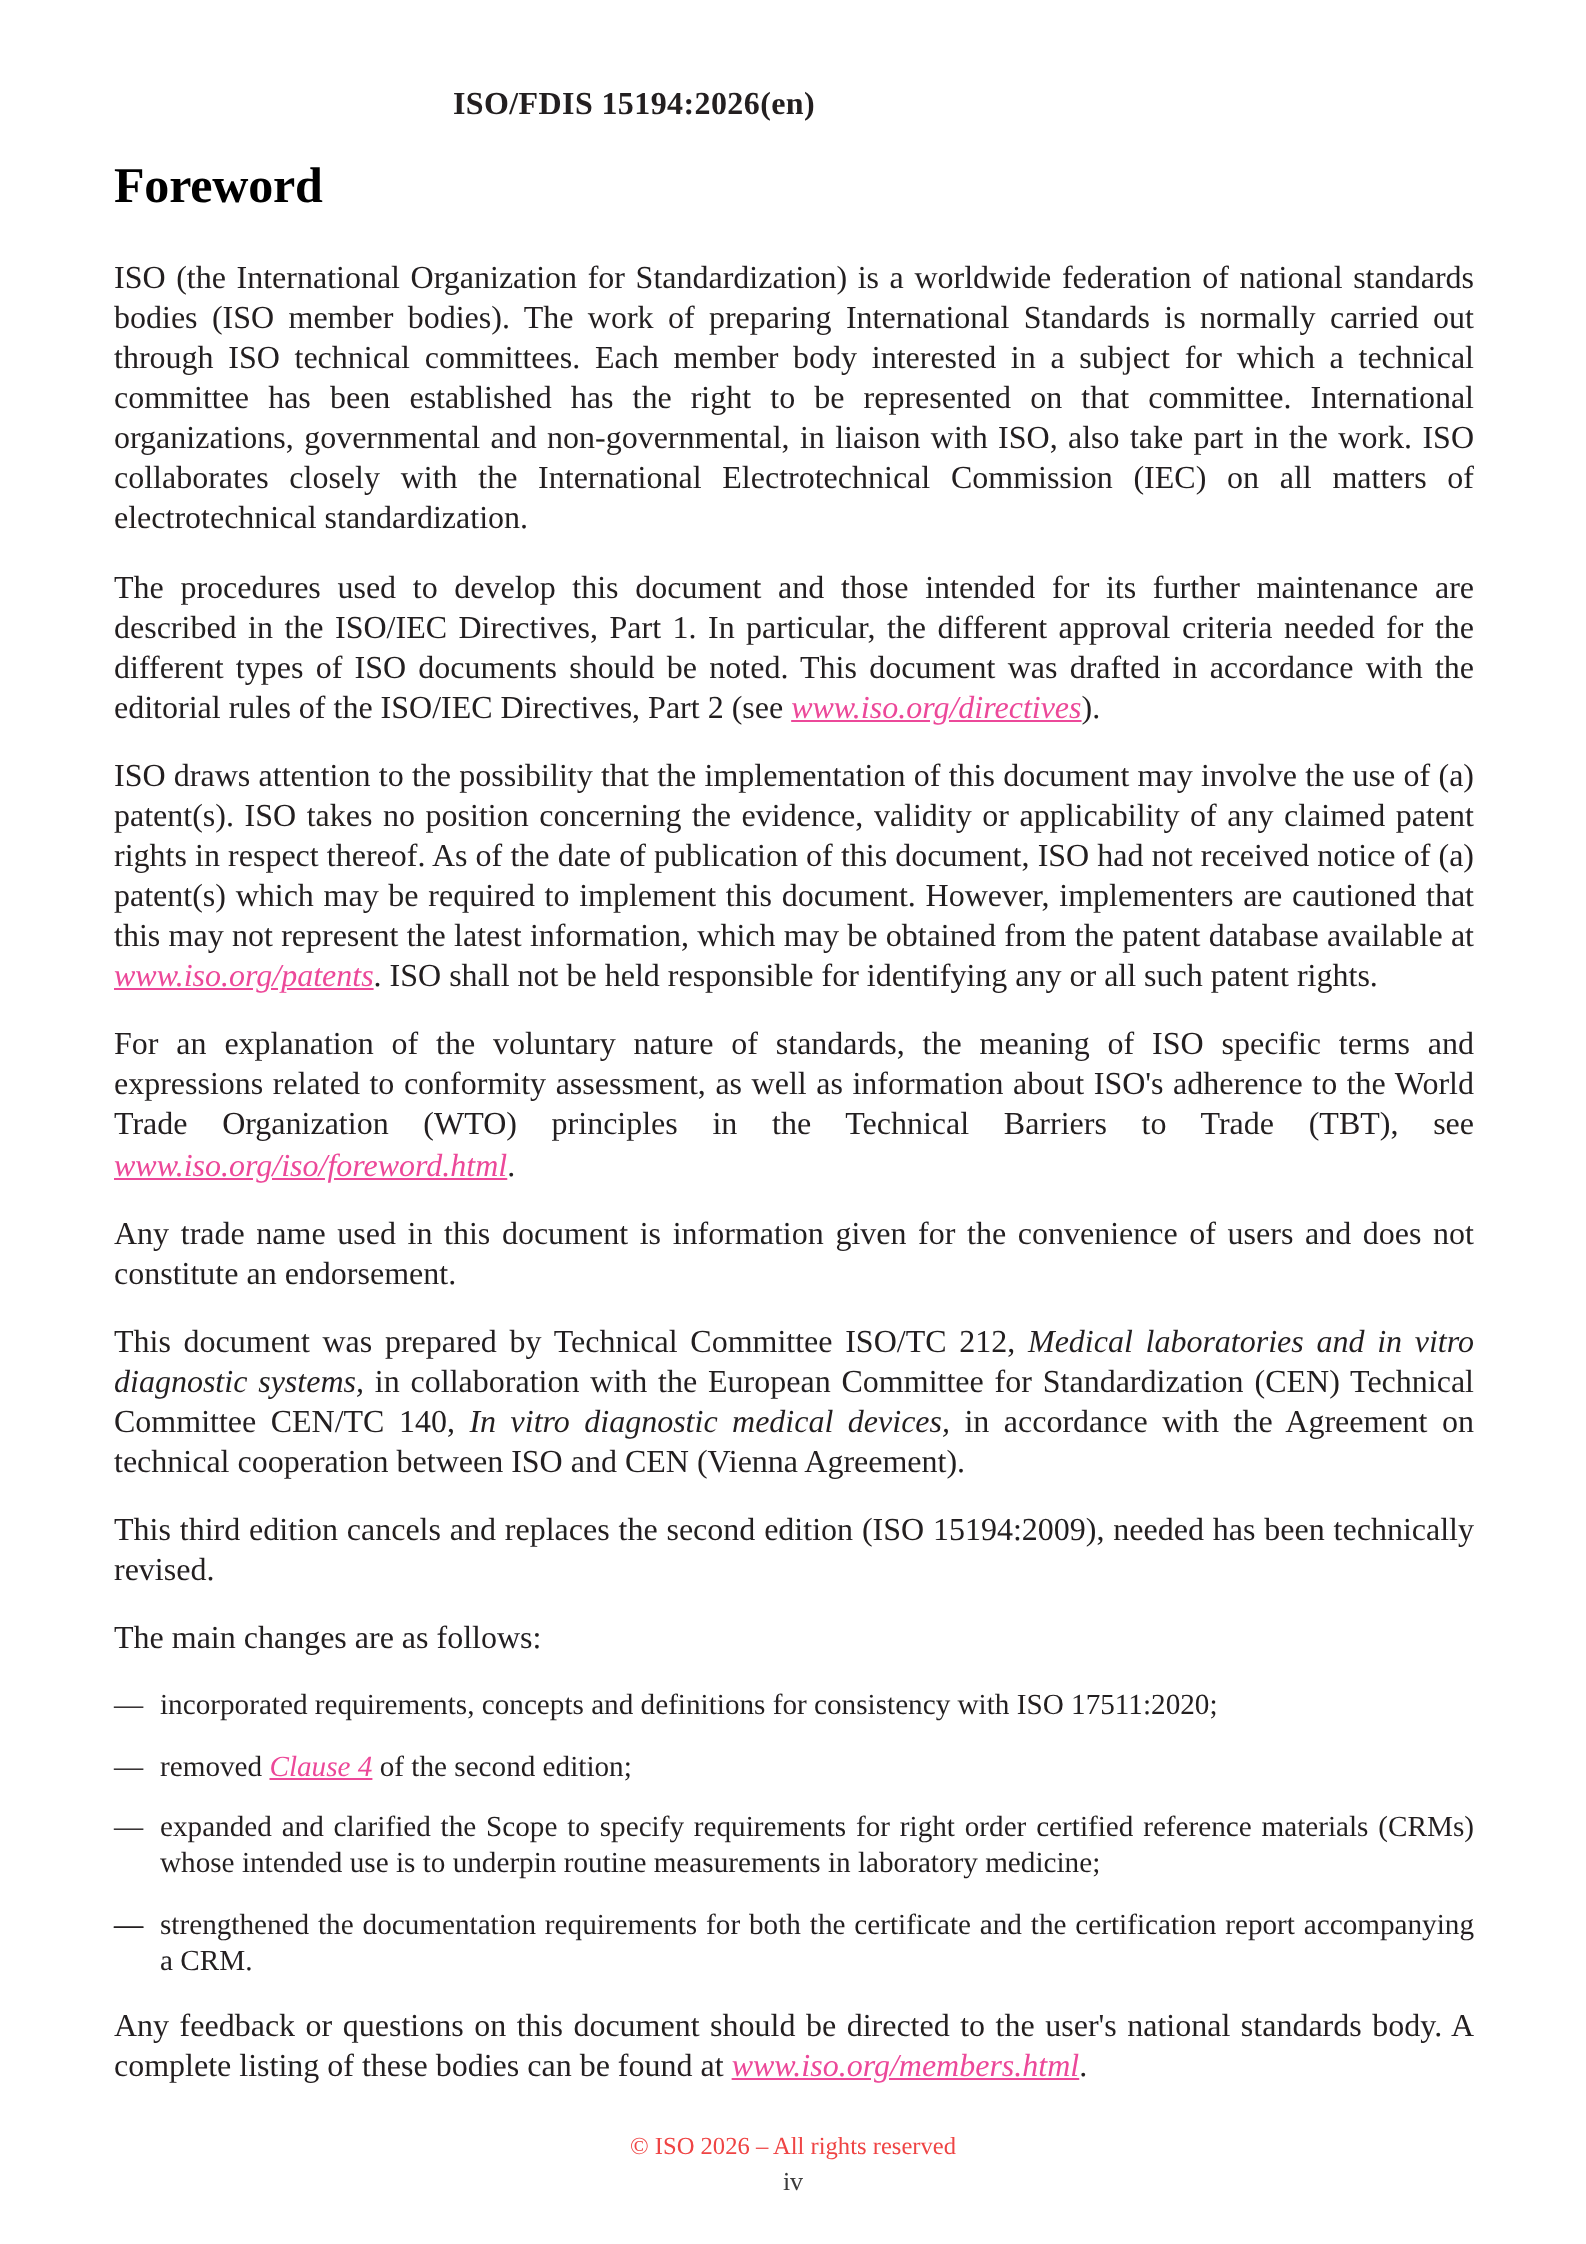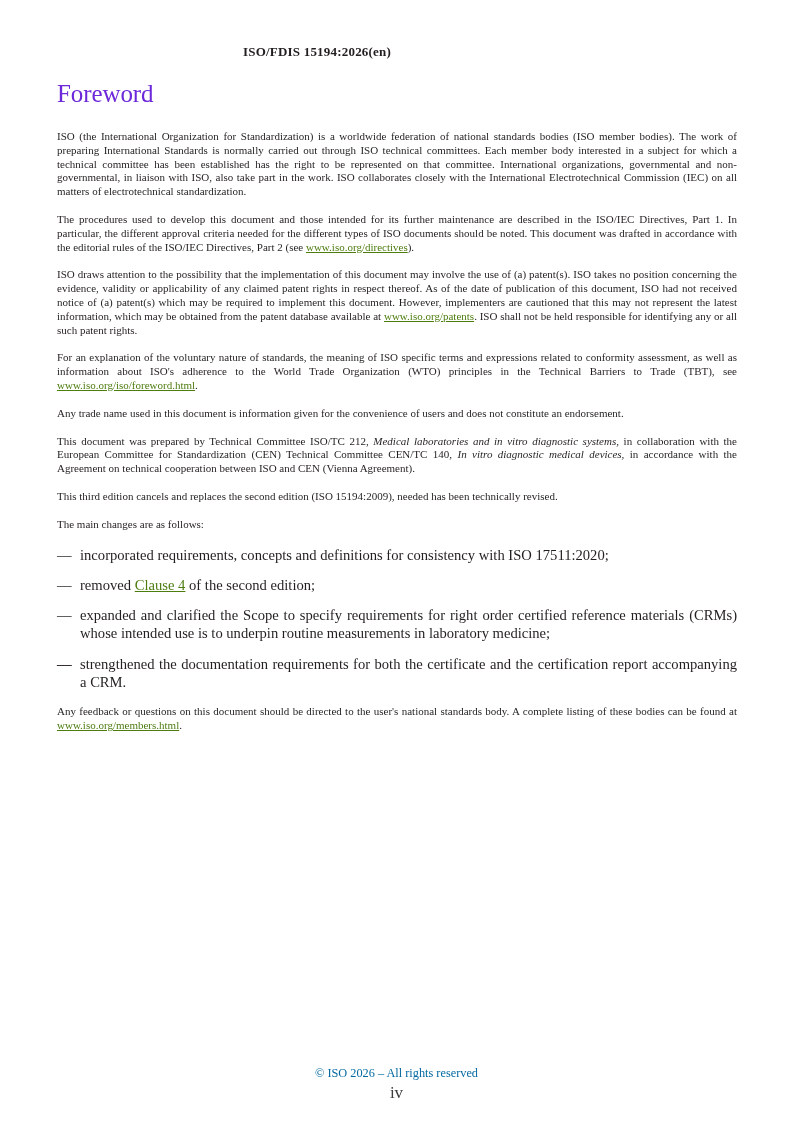--- a/index.html
+++ b/index.html
@@ -21,40 +21,40 @@
     top: 0;
     width: 793px;
     height: 1122px;
   }
   .running-header {
     position: absolute;
     top: 44px;
     left: 0;
     width: 634px;
     text-align: center;
-    font-size: 13px;
+    font-size: 16px;
     font-weight: bold;
     letter-spacing: 0.2px;
     color: #231f20;
   }
   .content {
     position: absolute;
     left: 57px;
     top: 80px;
     width: 680px;
   }
   h1.foreword-title {
     font-size: 25px;
-    font-weight: normal;
+    font-weight: bold;
     margin: 0 0 22px 0;
     letter-spacing: -0.1px;
-    color: #6d28d9;
+    color: #000000;
   }
   p.para {
-    font-size: 11px;
+    font-size: 16px;
     line-height: 1.255;
     margin: 0 0 14px 0;
     text-align: justify;
     text-justify: inter-word;
     color: #231f20;
     hyphens: none;
   }
   .lead-in {
     margin-bottom: 10px;
   }
@@ -74,42 +74,43 @@
   }
   ul.changes li:last-child {
     margin-bottom: 14px;
   }
   ul.changes li .dash {
     position: absolute;
     left: 0;
     top: 0;
   }
   a.doclink {
-    color: #4d7c0f;
+    color: #ec4899;
     text-decoration: underline;
+    font-style: italic;
   }
   i, em {
     font-style: italic;
   }
   .footer-copyright {
     position: absolute;
     left: 0;
     top: 1066px;
     width: 793px;
     text-align: center;
     font-size: 12.3px;
-    color: #0369a1;
+    color: #ef4444;
   }
   .footer-pageno {
     position: absolute;
     left: 0;
     top: 1083px;
     width: 793px;
     text-align: center;
-    font-size: 17px;
+    font-size: 13px;
     color: #3b3b3b;
   }
 </style>
 </head>
 <body>
 
 <div class="page">
 
   <div class="running-header">ISO/FDIS 15194:2026(en)</div>
 

